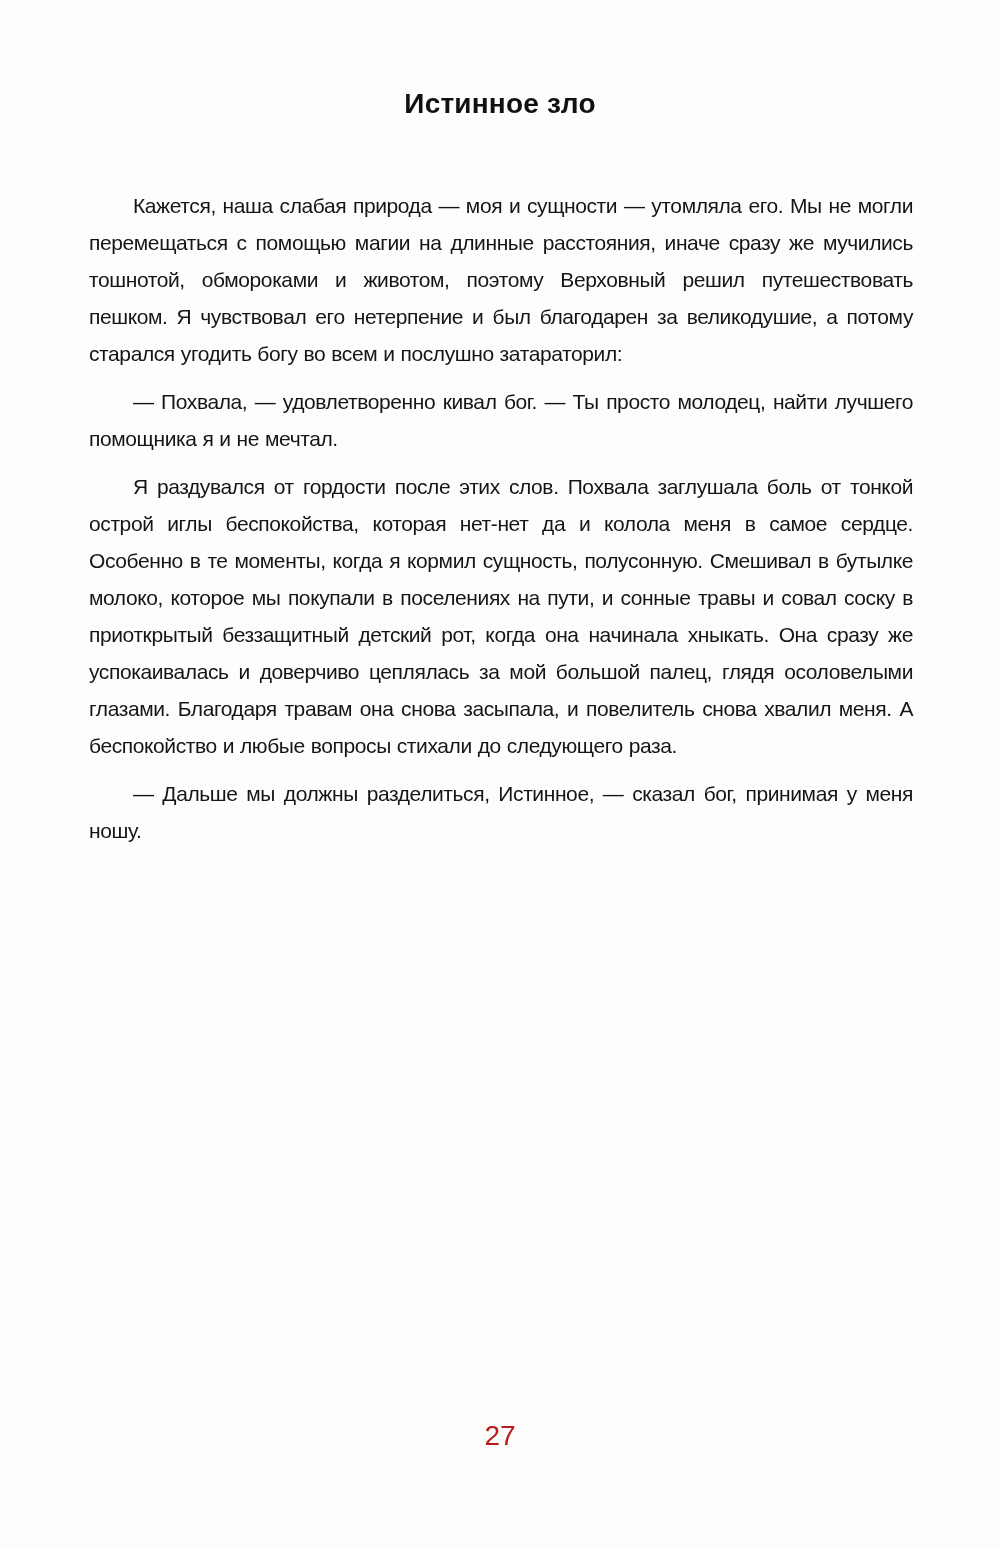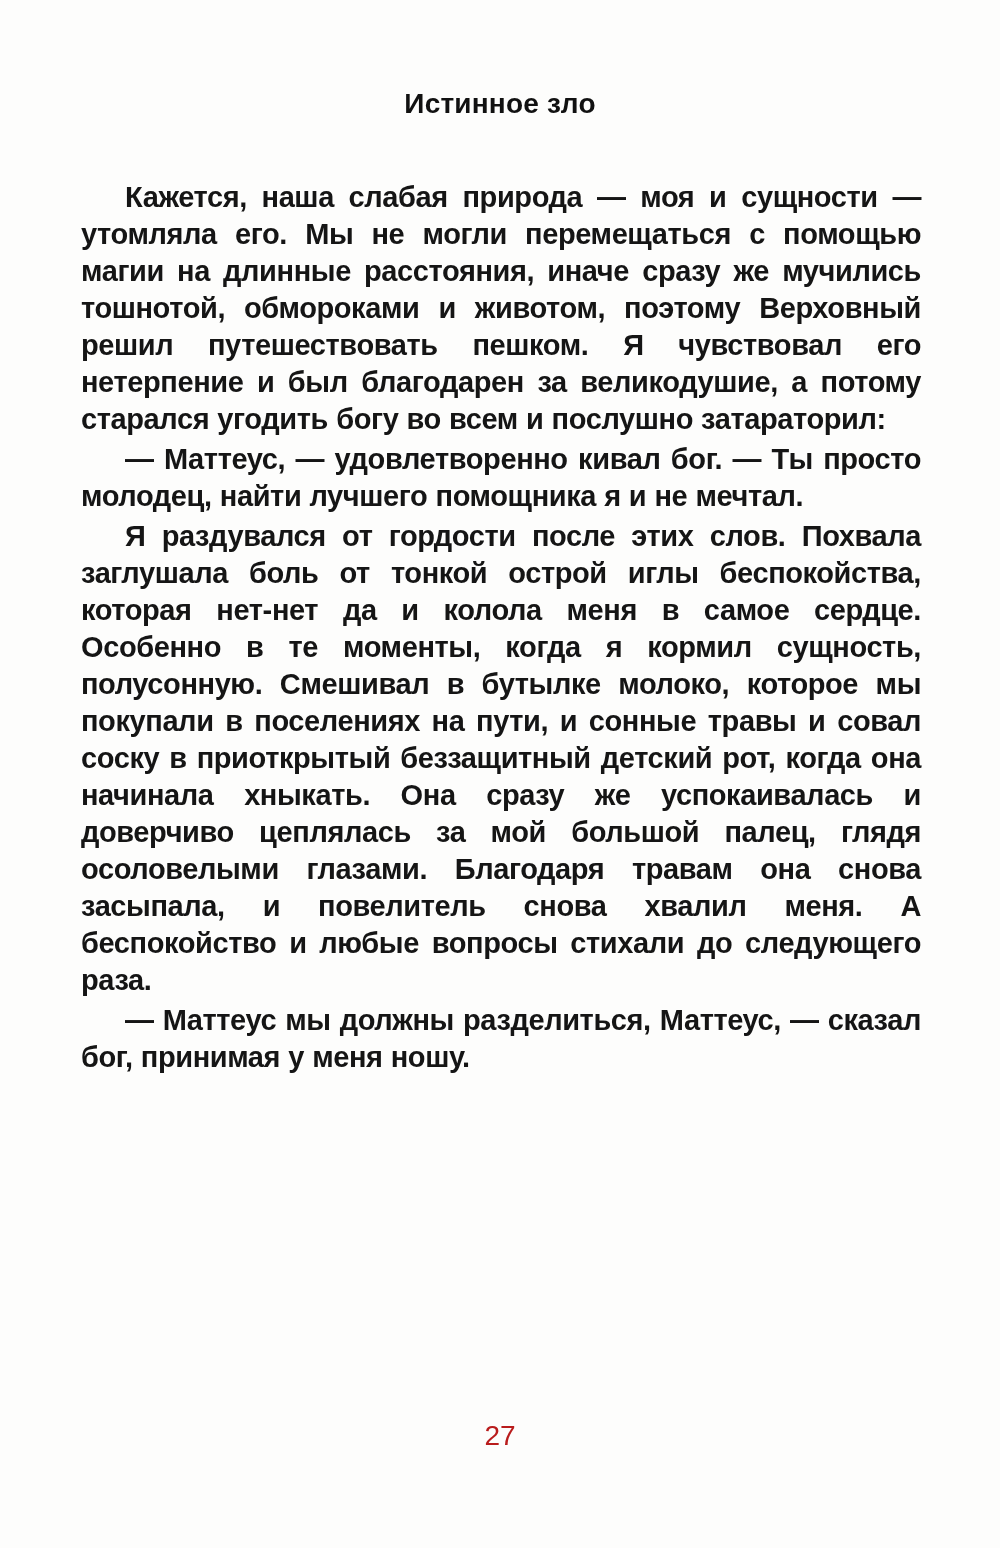--- a/index.html
+++ b/index.html
@@ -27,46 +27,45 @@
     letter-spacing: 0.2px;
     color: #111111;
   }
   .body-text {
     position: absolute;
     top: 176px;
     left: 78px;
     width: 846px;
   }
   .para {
-    margin: 3px;
+    margin: 11px;
     text-align: justify;
     text-indent: 44px;
-    font-size: 29px;
+    font-size: 21px;
     line-height: 37px;
     letter-spacing: -0.4px;
     word-spacing: 0.5px;
-    font-weight: bold;
   }
   .page-number {
     position: absolute;
     top: 1420px;
     left: 0;
     right: 0;
     text-align: center;
     font-size: 28px;
     color: #b91c1c;
   }
 </style>
 </head>
 <body>
 
 <div class="book-page">
   <div class="running-head">Истинное зло</div>
 
   <div class="body-text">
     <p class="para">Кажется, наша слабая природа — моя и сущности — утомляла его. Мы не могли перемещаться с помощью магии на длинные расстояния, иначе сразу же мучились тошнотой, обмороками и животом, поэтому Верховный решил путешествовать пешком. Я чувствовал его нетерпение и был благодарен за великодушие, а потому старался угодить богу во всем и послушно затараторил:</p>
-    <p class="para">— Маттеус, — удовлетворенно кивал бог. — Ты просто молодец, найти лучшего помощника я и не мечтал.</p>
+    <p class="para">— Похвала, — удовлетворенно кивал бог. — Ты просто молодец, найти лучшего помощника я и не мечтал.</p>
     <p class="para">Я раздувался от гордости после этих слов. Похвала заглушала боль от тонкой острой иглы беспокойства, которая нет-нет да и колола меня в самое сердце. Особенно в те моменты, когда я кормил сущность, полусонную. Смешивал в бутылке молоко, которое мы покупали в поселениях на пути, и сонные травы и совал соску в приоткрытый беззащитный детский рот, когда она начинала хныкать. Она сразу же успокаивалась и доверчиво цеплялась за мой большой палец, глядя осоловелыми глазами. Благодаря травам она снова засыпала, и повелитель снова хвалил меня. А беспокойство и любые вопросы стихали до следующего раза.</p>
-    <p class="para">— Маттеус мы должны разделиться, Маттеус, — сказал бог, принимая у меня ношу.</p>
+    <p class="para">— Дальше мы должны разделиться, Истинное, — сказал бог, принимая у меня ношу.</p>
   </div>
 
   <div class="page-number">27</div>
 </div>
 
 </body></html>

